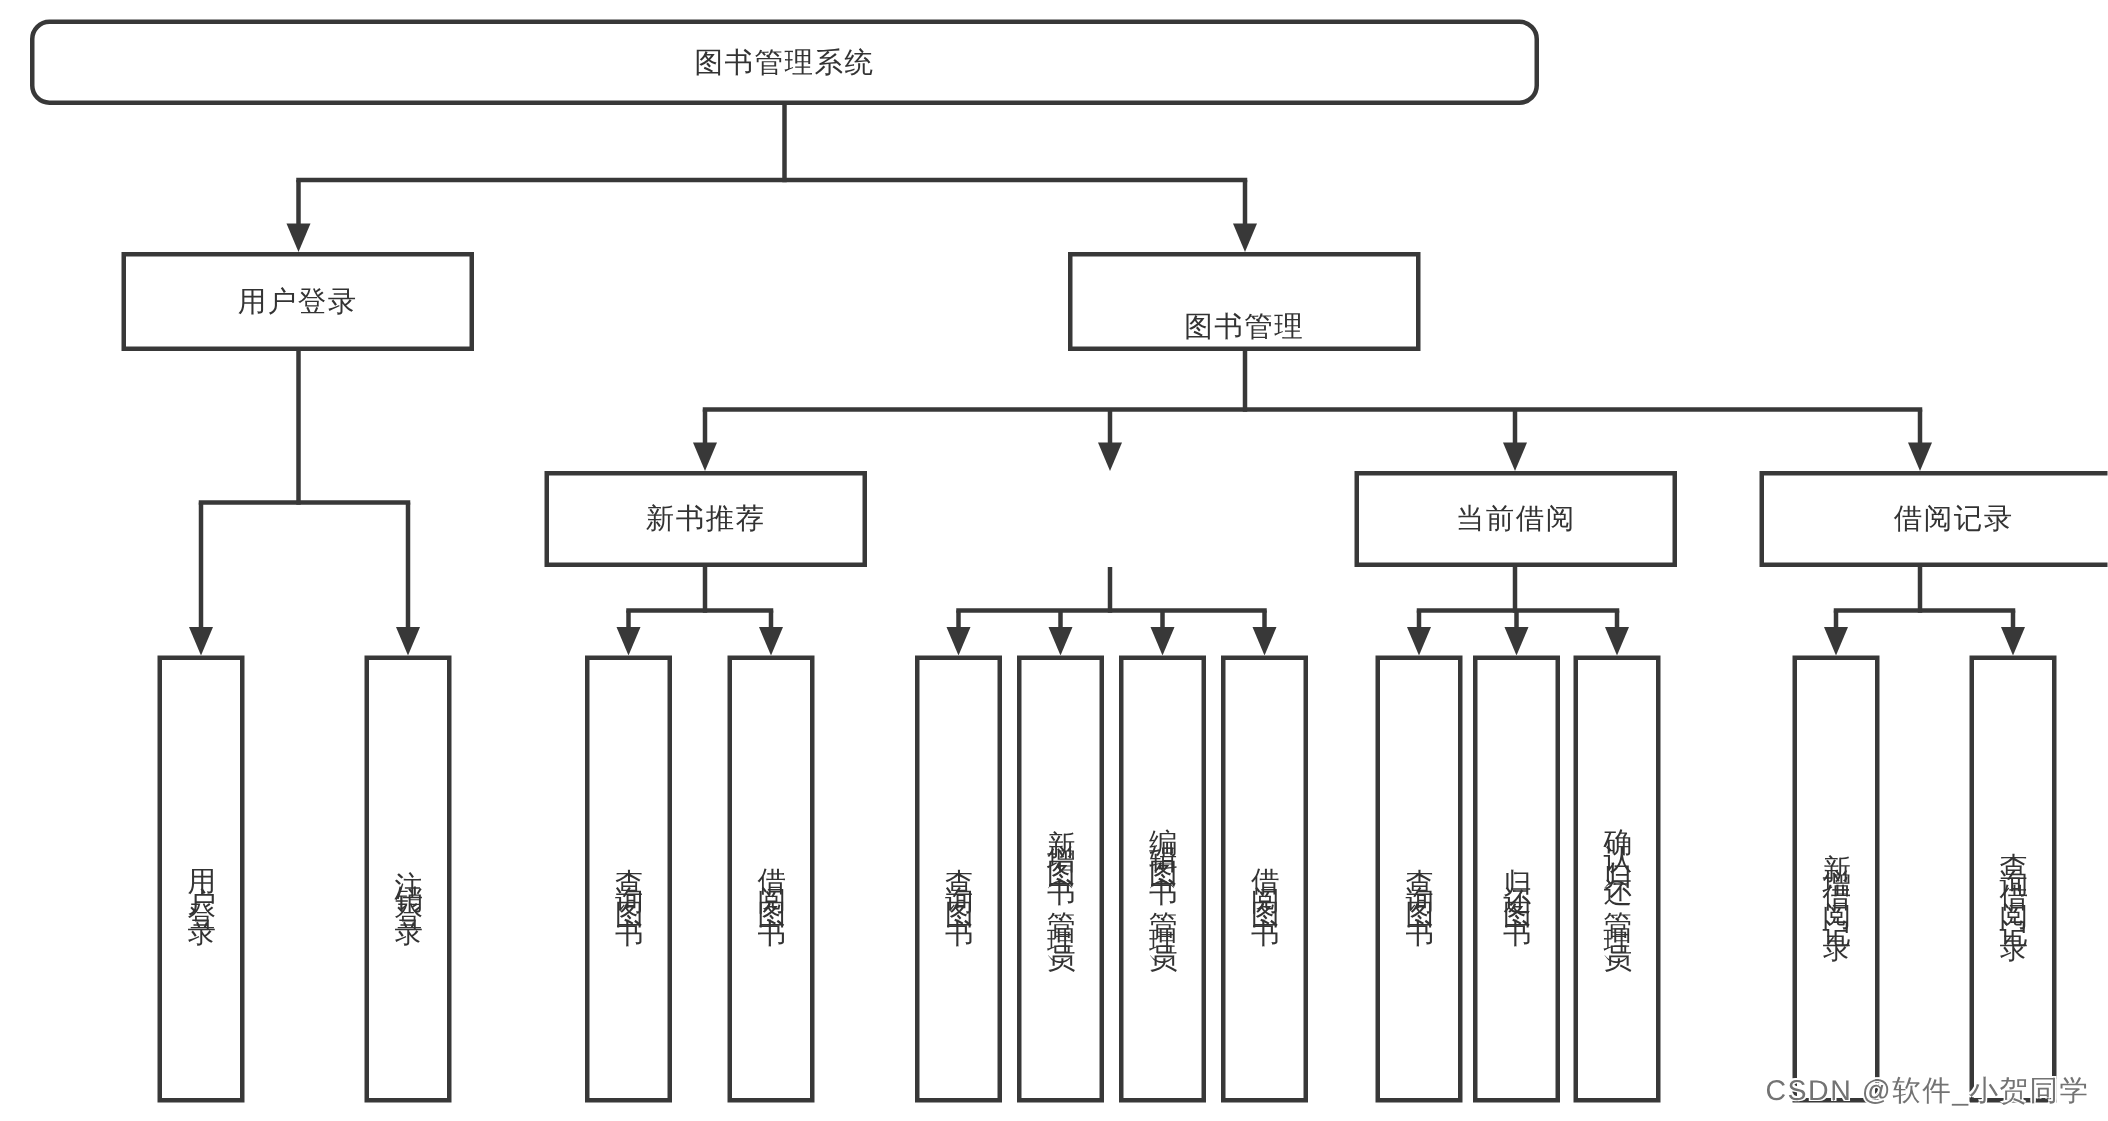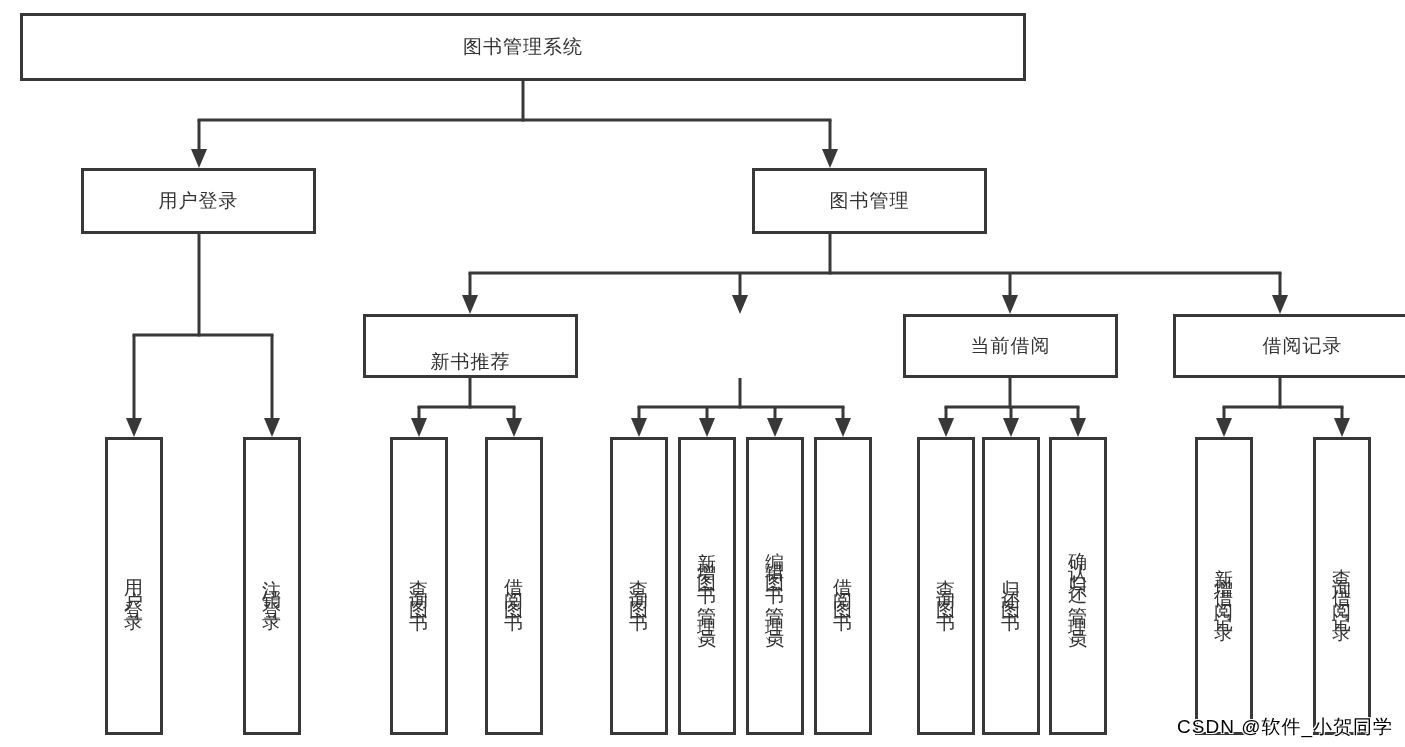--- a/index.html
+++ b/index.html
@@ -12,21 +12,21 @@
   .node{
     position:absolute;box-sizing:border-box;background:#ffffff;
     border:3px solid #383838;display:flex;align-items:center;justify-content:center;
   }
   .hbox{font-size:19px;letter-spacing:1px;}
   .vbox span{
     writing-mode:vertical-rl;text-orientation:mixed;
     font-size:19px;letter-spacing:11px;line-height:1;white-space:nowrap;
   }
   .watermark{
-    position:absolute;font-size:19px;color:#000000;letter-spacing:1px;
+    position:absolute;font-size:19px;color:#737373;letter-spacing:1px;
     text-shadow:1px 1px 0 #ffffff,-1px -1px 0 #ffffff,1px -1px 0 #ffffff,-1px 1px 0 #ffffff;
   }
 </style>
 </head>
 <body>
 
 <div class="canvas">
 
   <svg class="wires" width="1405" height="747" viewBox="0 0 1405 747">
     <g stroke="#383838" stroke-width="3" fill="#383838">
@@ -99,32 +99,32 @@
         <line x1="1280" y1="378" x2="1280" y2="408.5"></line>
         <line x1="1222.5" y1="407" x2="1343.5" y2="407"></line>
         <line x1="1224" y1="407" x2="1224" y2="420"></line>
         <polygon points="1216,418 1232,418 1224,437" stroke="none"></polygon>
         <line x1="1342" y1="407" x2="1342" y2="420"></line>
         <polygon points="1334,418 1350,418 1342,437" stroke="none"></polygon>
       </g>
     </g>
   </svg>
 
-  <div class="node hbox" style="left:20px;top:13px;width:1006px;height:68px;">
+  <div class="node hbox" style="left:20px;top:13px;width:1006px;height:57px;border-radius:13px;">
     <span>图书管理系统</span>
   </div>
 
   <div class="node hbox" style="left:81px;top:168px;width:235px;height:66px;">
     <span>用户登录</span>
   </div>
-  <div class="node hbox" style="left:752px;top:168px;width:235px;height:66px;">
+  <div class="node hbox" style="left:712px;top:168px;width:235px;height:66px;align-items:flex-end;">
     <span>图书管理</span>
   </div>
 
-  <div class="node hbox" style="left:363px;top:314px;width:215px;height:64px;align-items:flex-end;">
+  <div class="node hbox" style="left:363px;top:314px;width:215px;height:64px;">
     <span>新书推荐</span>
   </div>
   <div class="node hbox" style="left:903px;top:314px;width:215px;height:64px;align-items:center;">
     <span>当前借阅</span>
   </div>
   <div class="node hbox" style="left:1173px;top:314px;width:259px;height:64px;">
     <span>借阅记录</span>
   </div>
 
   <div class="node vbox" style="left:105px;top:437px;width:58px;height:298px;">

